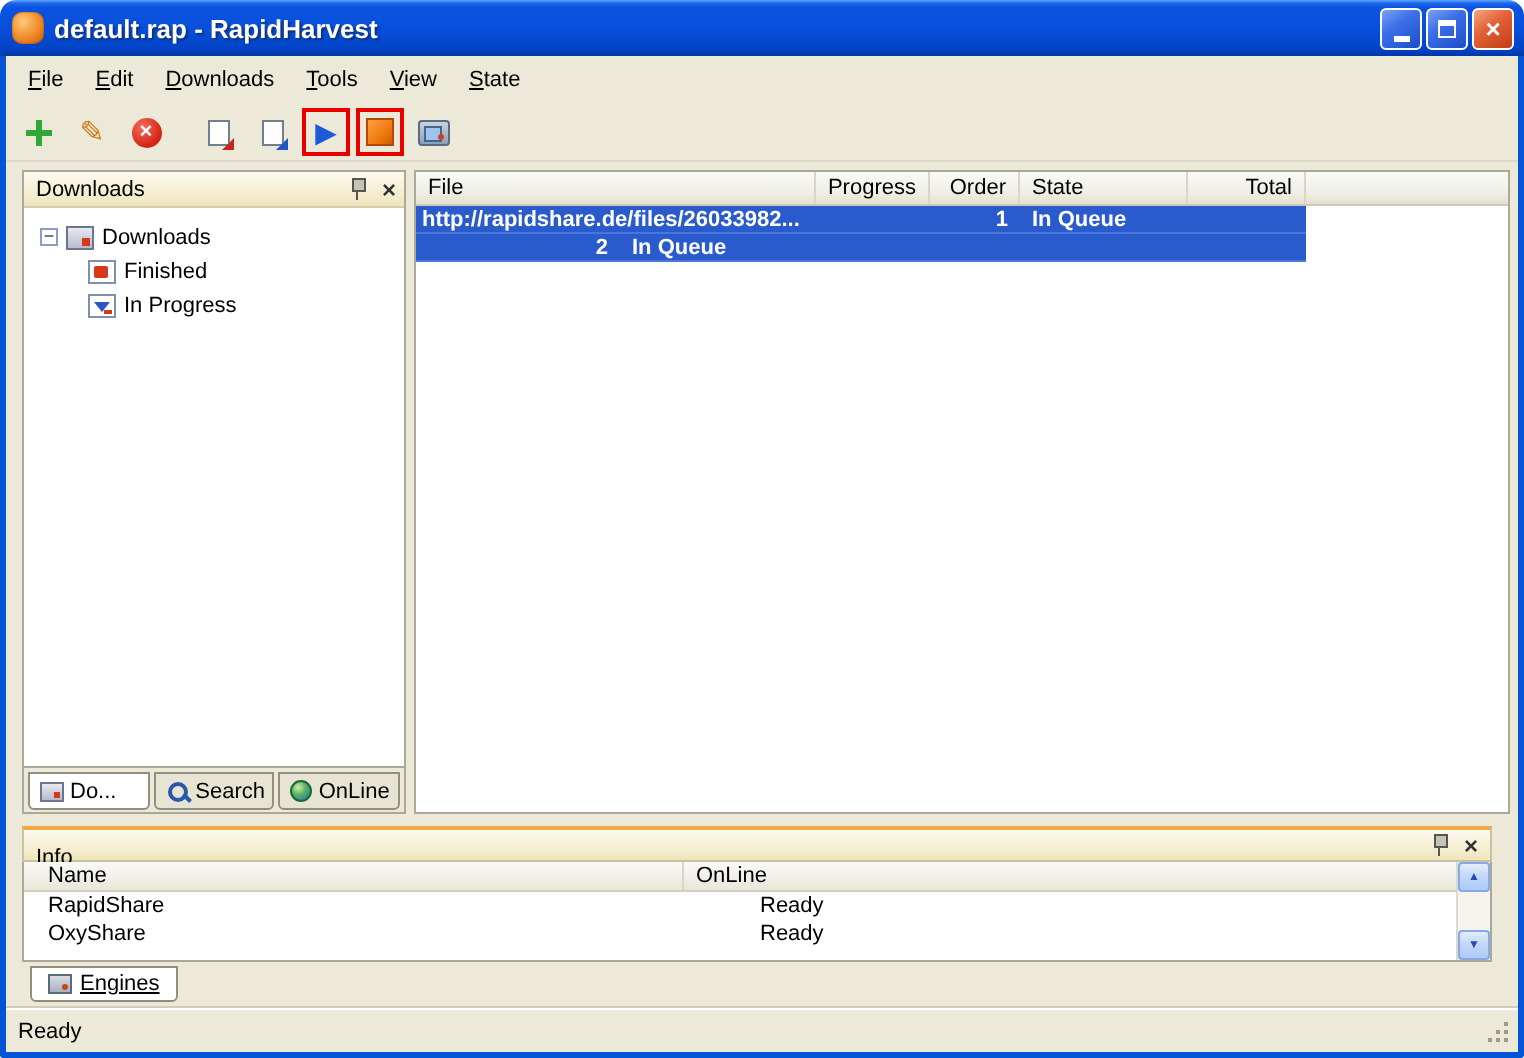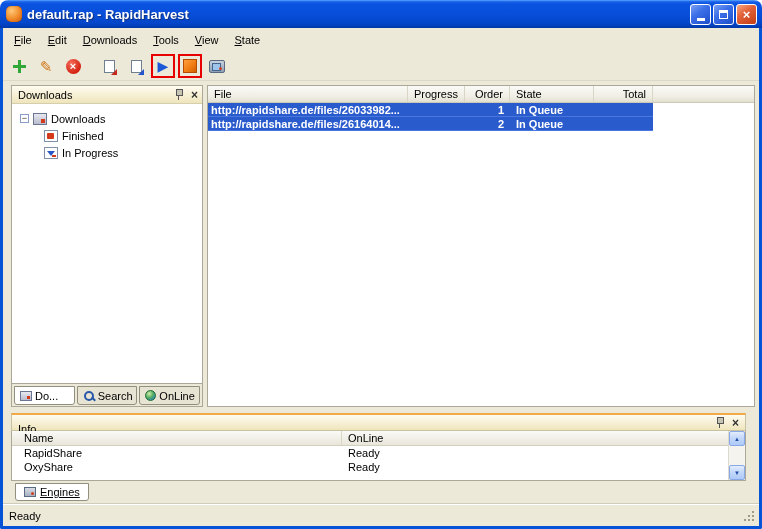--- a/index.html
+++ b/index.html
@@ -120,21 +120,21 @@
   .info-wrap{flex:none;margin:3px 13px 0 8px;}
   .info-header{height:18px;display:flex;align-items:center;padding:0 6px;
     background:linear-gradient(180deg,#FEFBF0,#EFE5BC);
     border:1px solid #C9C2A2;border-top:2px solid #F0AA48;}
   .info-title{flex:1;margin-top:12px;}
   .info-body{display:flex;height:50px;background:#fff;border:1px solid #ACA899;border-top:none;}
   .info-main{flex:1;display:flex;flex-direction:column;min-width:0;}
   .info-cols{display:flex;height:15px;flex:none;background:linear-gradient(180deg,#FAFAF7,#E9E6DA);border-bottom:1px solid #D2CFC0;}
   .icol-name{width:330px;display:flex;align-items:center;padding-left:12px;border-right:1px solid #D9D6C6;cursor:default;}
   .icol-status{flex:1;display:flex;align-items:center;padding-left:6px;cursor:default;}
-  .info-row{display:flex;height:14px;align-items:center;flex:none;}
+  .info-row{display:flex;height:14px;align-items:center;flex:none;gap:32px;}
   .ir-name{width:330px;padding-left:12px;}
   .ir-status{flex:1;padding-left:6px;}
   .sb{width:17px;flex:none;display:flex;flex-direction:column;background:#F4F3EE;border-left:1px solid #DCD9CE;}
   .sb-btn{height:15px;flex:none;display:flex;align-items:center;justify-content:center;
     background:linear-gradient(180deg,#E3EDFD,#C4D8FA 45%,#AECAF8);border:1px solid #89A8E8;border-radius:2px;
     color:#1F4FA8;font-size:6px;line-height:1;cursor:default;}
   .sb-track{flex:1;}
   .engines-strip{height:22px;display:flex;padding:2px 0 0 4px;background:#ECE9D8;text-decoration:underline;}
   .engine-tab{height:18px;display:flex;align-items:center;gap:4px;padding:0 8px;
     background:#fff;border:1px solid #928F7E;border-radius:0 0 3px 3px;cursor:default;position:relative;}
@@ -253,21 +253,20 @@
           <span class="fh c-rest"></span>
         </div>
         <div class="fl-row">
           <span class="fc c-file">http://rapidshare.de/files/26033982...</span>
           <span class="fc c-prog"></span>
           <span class="fc c-order">1</span>
           <span class="fc c-state">In Queue</span>
           <span class="fc c-total"></span>
         </div>
         <div class="fl-row">
-          <span class="fc c-file">http://rapidshare.de/files/26164014...</span>
           <span class="fc c-prog"></span>
           <span class="fc c-order">2</span>
           <span class="fc c-state">In Queue</span>
           <span class="fc c-total"></span>
         </div>
       </div>
     </div>
 
     <div class="info-wrap">
       <div class="info-header">

